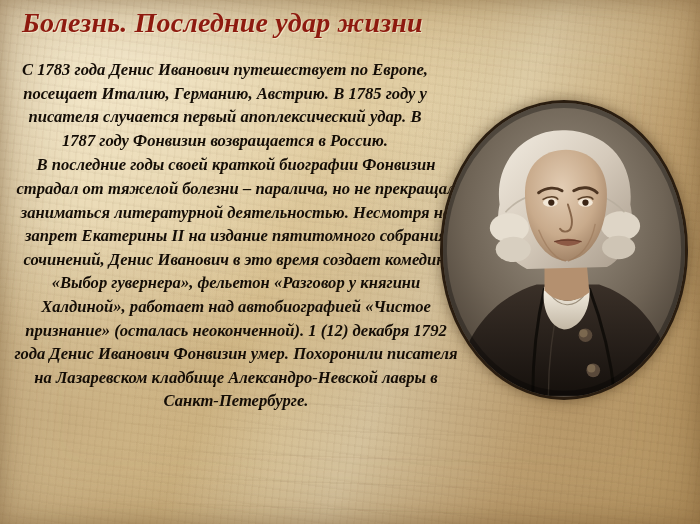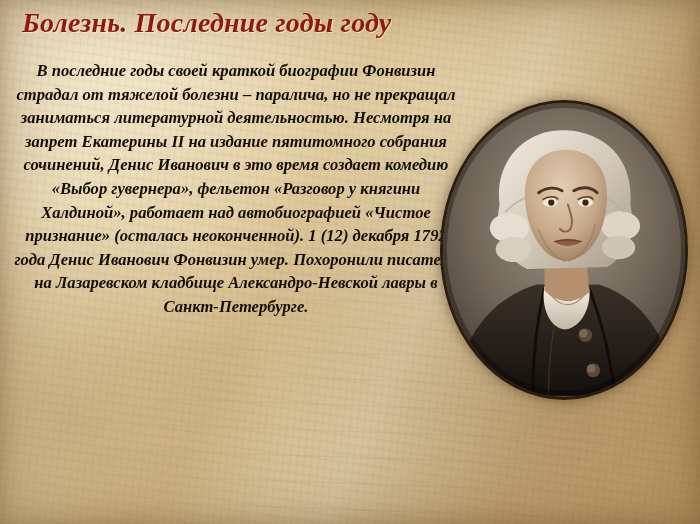--- a/index.html
+++ b/index.html
@@ -117,23 +117,24 @@
 </style>
 </head>
 <body>
 
 <div class="slide">
 
   <div class="grain"></div>
   <div class="script-ghost"></div>
   <div class="edge-dark"></div>
 
-  <div class="title">Болезнь. Последние годы году</div>
+  <div class="title">Болезнь. Последние удар жизни</div>
 
   <div class="body-text">
+    <p class="para-1">С 1783 года Денис Иванович путешествует по Европе, посещает Италию, Германию, Австрию. В 1785 году у писателя случается первый апоплексический удар. В 1787 году Фонвизин возвращается в Россию.</p>
     <p class="para-2">В последние годы своей краткой биографии Фонвизин страдал от тяжелой болезни – паралича, но не прекращал заниматься литературной деятельностью. Несмотря на запрет Екатерины II на издание пятитомного собрания сочинений, Денис Иванович в это время создает комедию «Выбор гувернера», фельетон «Разговор у княгини Халдиной», работает над автобиографией «Чистое признание» (осталась неоконченной). 1 (12) декабря 1792 года Денис Иванович Фонвизин умер. Похоронили писателя на Лазаревском кладбище Александро-Невской лавры в Санкт-Петербурге.</p>
   </div>
 
   <div class="portrait-wrap">
     <div class="portrait-oval">
       <svg class="portrait-art" viewBox="0 0 248 300" preserveAspectRatio="xMidYMid slice">
         <defs>
           <radialGradient id="bg" cx="50%" cy="38%" r="75%">
             <stop offset="0%" stop-color="#9d9384"></stop>
             <stop offset="55%" stop-color="#6f6456"></stop>

